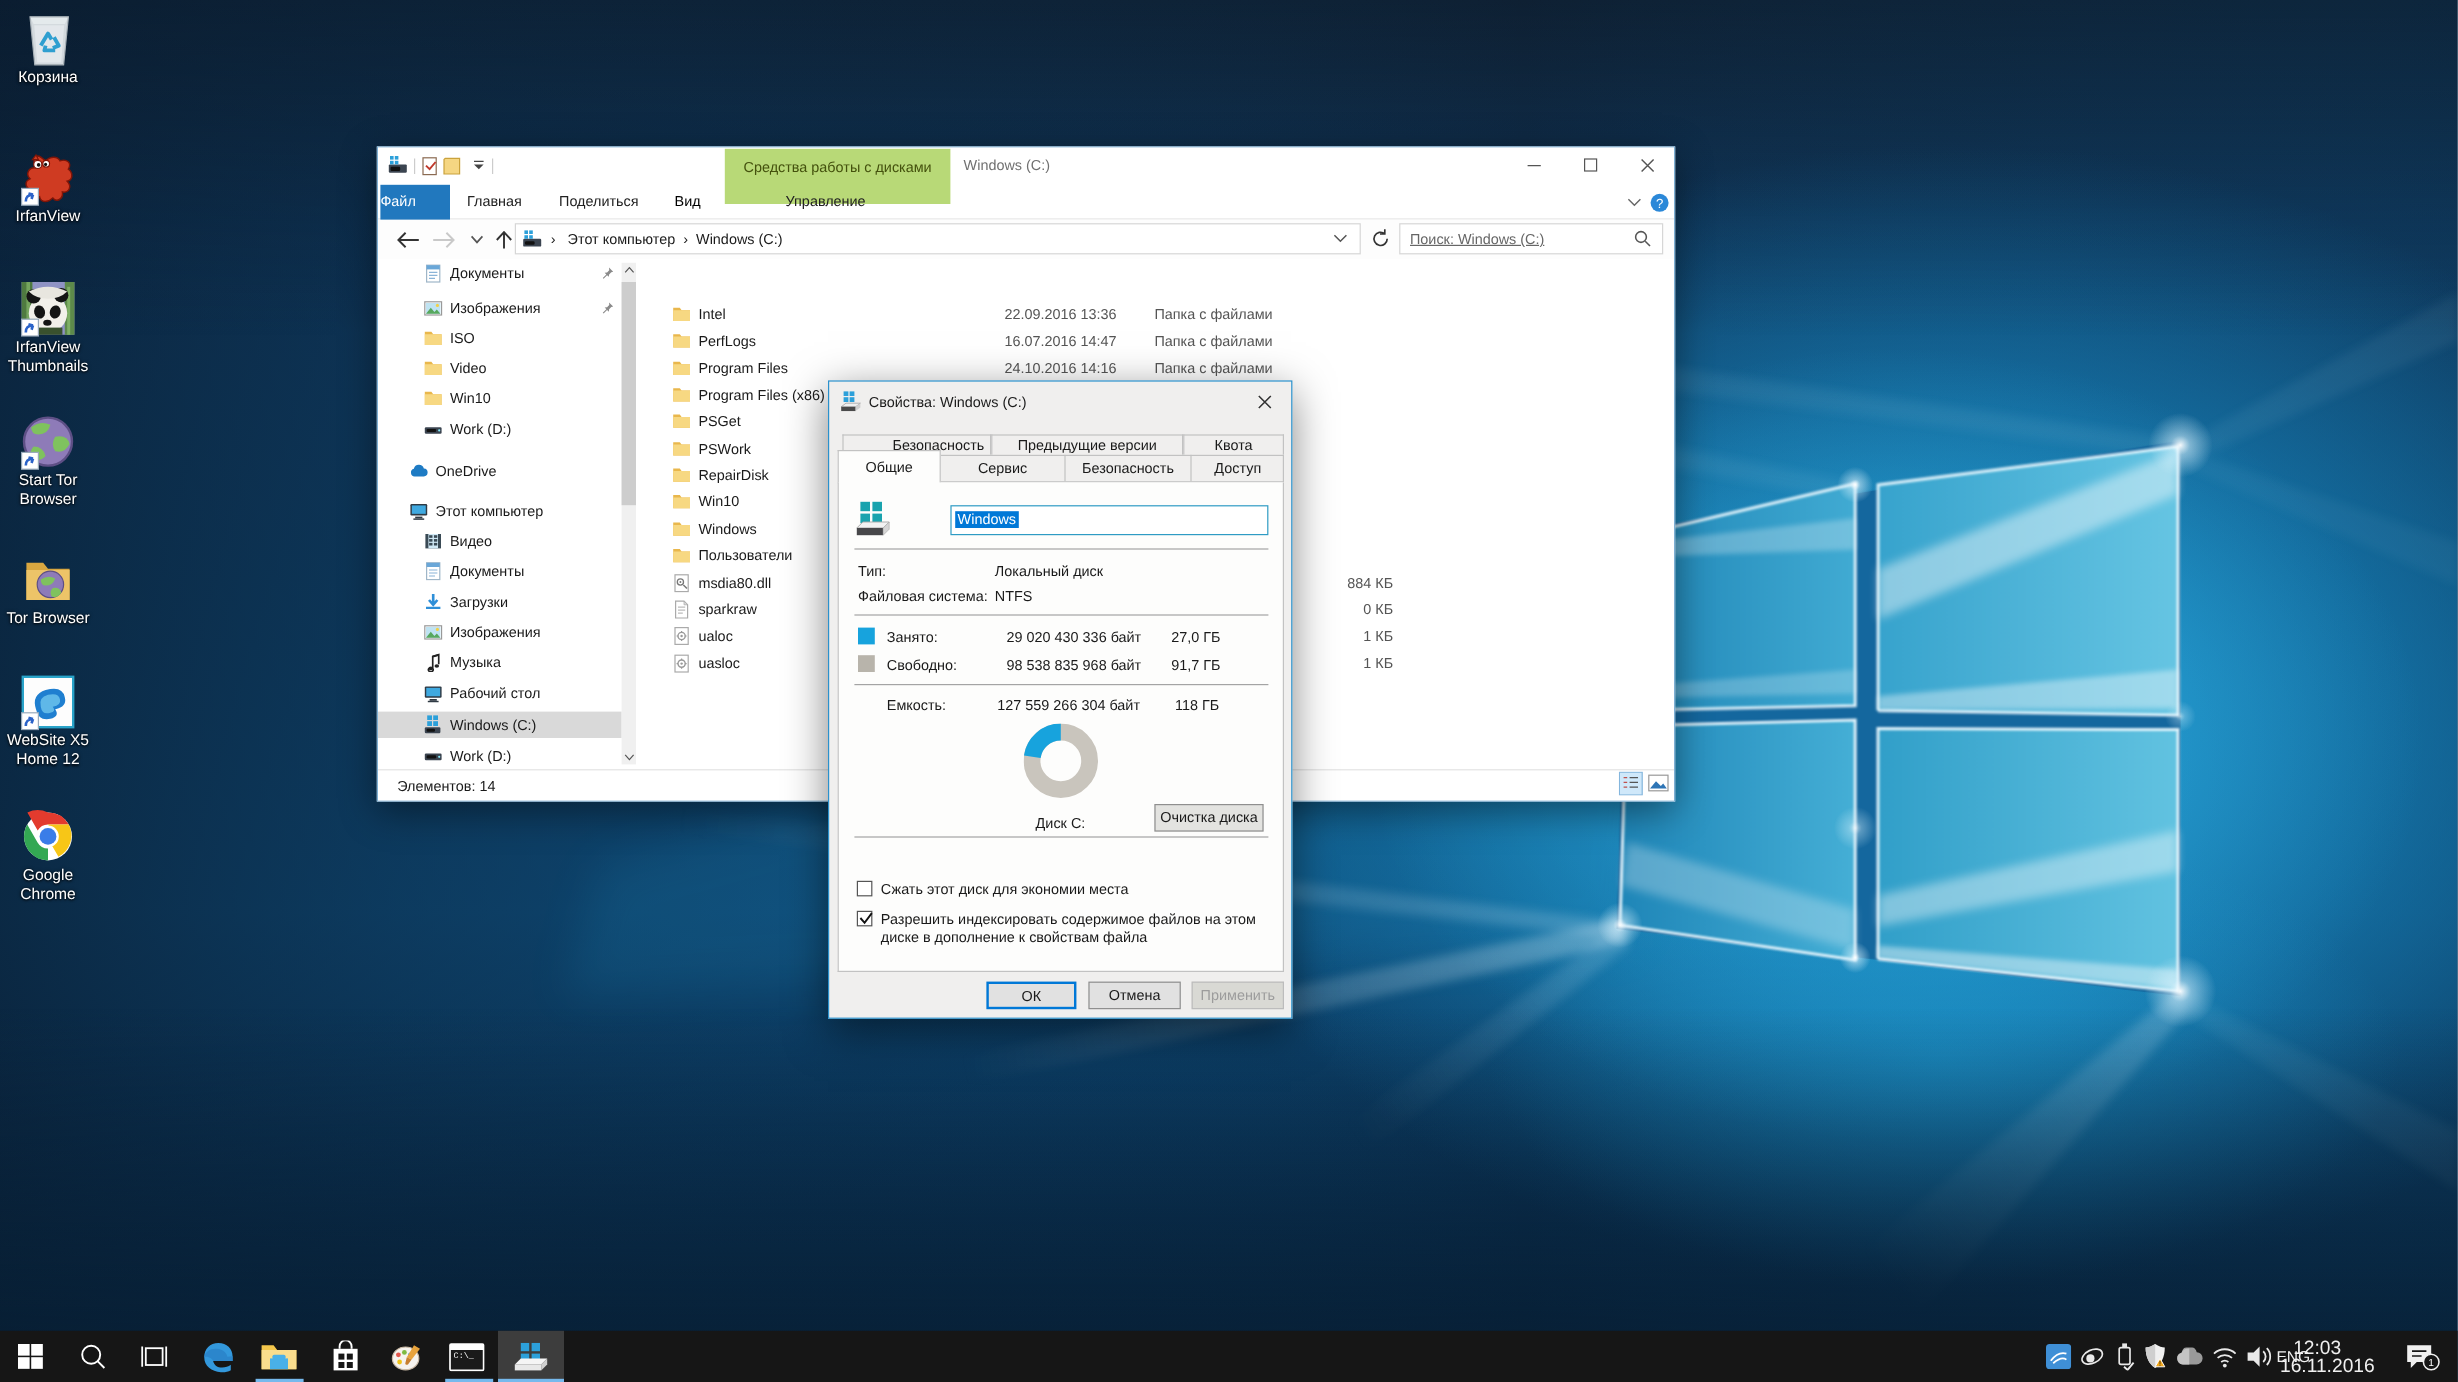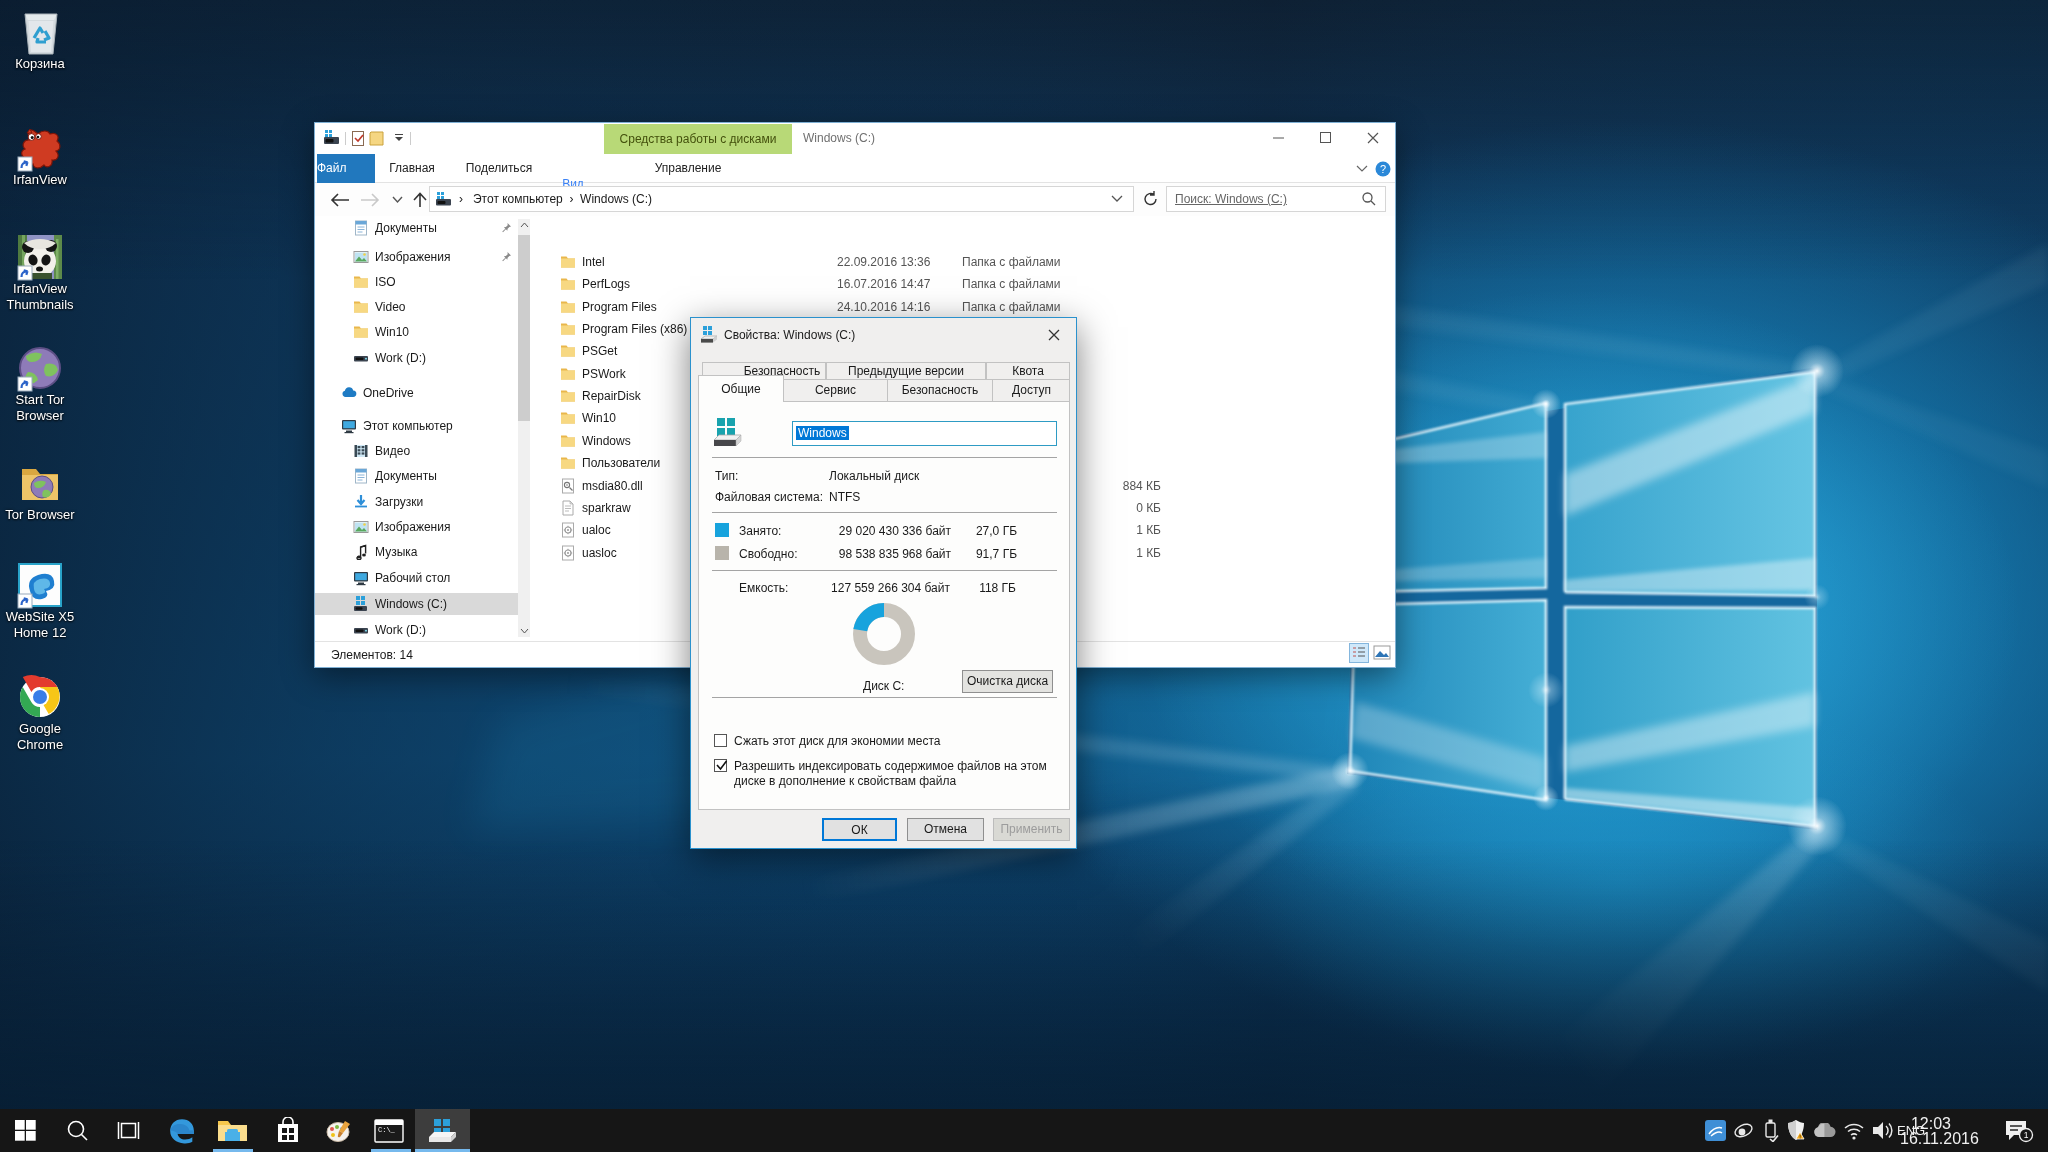--- a/index.html
+++ b/index.html
@@ -259,21 +259,21 @@
 </div>
 
 <div class="abs" id="explorer" style="left:314px; top:122px; width:1082px; height:546px; background:#fff; border:1px solid #7fb0d4; box-shadow: 0 8px 30px rgba(0,0,0,.45); font-size:12px; color:#1a1a1a;">
 
   <div class="abs" style="left:0;top:0;width:100%;height:31px;background:#fff;"></div>
 
   <div class="abs" style="left:0;top:31px;width:100%;height:29px;background:#fff;border-bottom:1px solid #e3e3e3;"></div>
 
   <div class="abs" style="left:0;top:60px;width:100%;height:33px;background:#fdfdfd;"></div>
 
-  <div class="abs" style="left:289px;top:1px;width:188px;height:30px;background:#b8d977;color:#44510d;text-align:center;line-height:30px;">Средства работы с дисками</div>
+  <div class="abs" style="left:289px;top:1px;width:188px;height:46px;background:#b8d977;color:#44510d;text-align:center;line-height:30px;">Средства работы с дисками</div>
   <div class="abs" style="left:488px;top:8px;color:#707070;">Windows (C:)</div>
 
   <svg class="abs" style="left:950px;top:0;" width="130" height="30" viewBox="0 0 130 30">
     <line x1="8" y1="15" x2="19" y2="15" stroke="#555" stroke-width="1"></line>
     <rect x="55.5" y="9.5" width="10" height="10" fill="none" stroke="#555"></rect>
     <path d="M103 10 l10 10 M113 10 l-10 10" stroke="#555" stroke-width="1.2"></path>
   </svg>
 
   <svg class="abs" style="left:7px;top:6px" width="120" height="20" viewBox="0 0 120 20">
     <g>
@@ -291,21 +291,21 @@
       <path d="M49 3 h12 v13 h-13 v-12 z" fill="#f5d682" stroke="#caa23c"></path>
       <path d="M73 8 h8 l-4 4 z" fill="#444"></path>
           <line x1="73" y1="5.5" x2="81" y2="5.5" stroke="#444"></line>
       <line x1="88.5" y1="3" x2="88.5" y2="16" stroke="#ccc"></line>
     </g>
   </svg>
 
   <div class="abs" style="left:2px;top:31px;width:58px;height:29px;background:#2178be;color:#fff;text-align:left;line-height:28px;">Файл</div>
   <div class="abs" style="left:64px;top:31px;width:66px;text-align:center;line-height:28px;color:#222;">Главная</div>
   <div class="abs" style="left:140px;top:31px;width:88px;text-align:center;line-height:28px;color:#222;">Поделиться</div>
-  <div class="abs" style="left:240px;top:31px;width:36px;text-align:center;line-height:28px;color:#3b82f6;margin-top:16px;">Вид</div>
+  <div class="abs" style="left:240px;top:31px;width:36px;text-align:center;line-height:28px;color:#000000;">Вид</div>
   <div class="abs" style="left:290px;top:31px;width:166px;text-align:center;line-height:28px;color:#222;">Управление</div>
   <svg class="abs" style="left:1040px;top:38px" width="40" height="16" viewBox="0 0 40 16">
     <path d="M2 5 l5 5 l5 -5" fill="none" stroke="#666" stroke-width="1.2"></path>
     <circle cx="28" cy="8" r="7.5" fill="#2b88d8"></circle>
         <text x="28" y="12" font-size="11" fill="#fff" text-anchor="middle" font-family="Liberation Sans">?</text>
   </svg>
 
   <svg class="abs" style="left:10px;top:64px" width="110" height="26" viewBox="0 0 110 26">
     <path d="M8 13 h16 M13 7 l-6 6 l6 6" fill="none" stroke="#333" stroke-width="1.6"></path>
     <path d="M36 13 h16 M47 7 l6 6 l-6 6" fill="none" stroke="#c9c9c9" stroke-width="1.6"></path>

